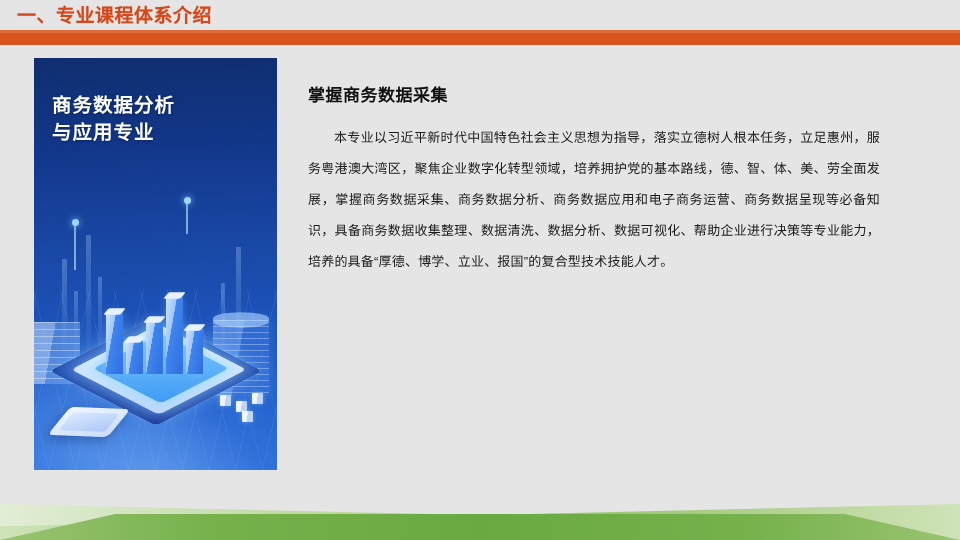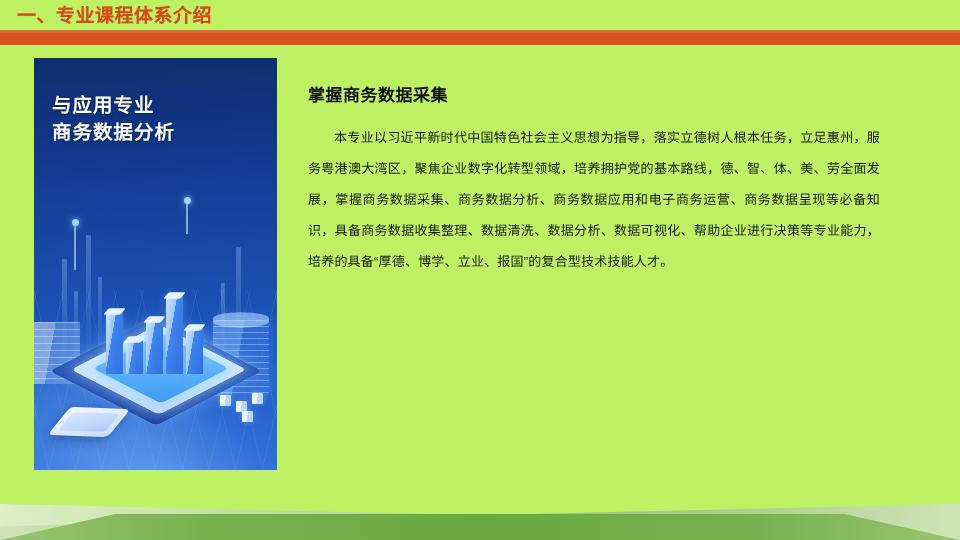--- a/index.html
+++ b/index.html
@@ -15,21 +15,21 @@
     font-family: "Liberation Sans", "DejaVu Sans", sans-serif;
     position: relative;
     color: #1a1a1a;
   }
 
   .slide {
     position: absolute;
     inset: 0;
     width: 960px;
     height: 540px;
-    background: #bef264;
+    background: #e5e5e5;
     overflow: hidden;
   }
 
   
   .header {
     position: absolute;
     left: 0;
     top: 0;
     width: 960px;
     height: 46px;
@@ -329,22 +329,22 @@
     <div class="bg-tower" style="left:40px;  width:4px;  height:64px;"></div>
     <div class="bg-tower" style="left:52px;  width:5px;  height:120px;"></div>
     <div class="bg-tower" style="left:64px;  width:4px;  height:78px;"></div>
     <div class="bg-tower" style="right:36px; width:5px;  height:108px;"></div>
     <div class="bg-tower" style="right:52px; width:4px;  height:72px;"></div>
 
     <div class="pin" style="left:40px;  bottom:200px; height:44px;"></div>
     <div class="pin" style="left:152px; bottom:236px; height:30px;"></div>
 
     <div class="card-title">
+      <div>商务数据分析</div>
       <div>与应用专业</div>
-      <div>商务数据分析</div>
     </div>
 
     <div class="iso-wrap">
       <div class="tower-left"></div>
       <div class="tower-right"></div>
 
       <div class="platform">
         <div class="plat-layer plat-a"></div>
         <div class="plat-layer plat-b"></div>
         <div class="plat-layer plat-c"></div>

